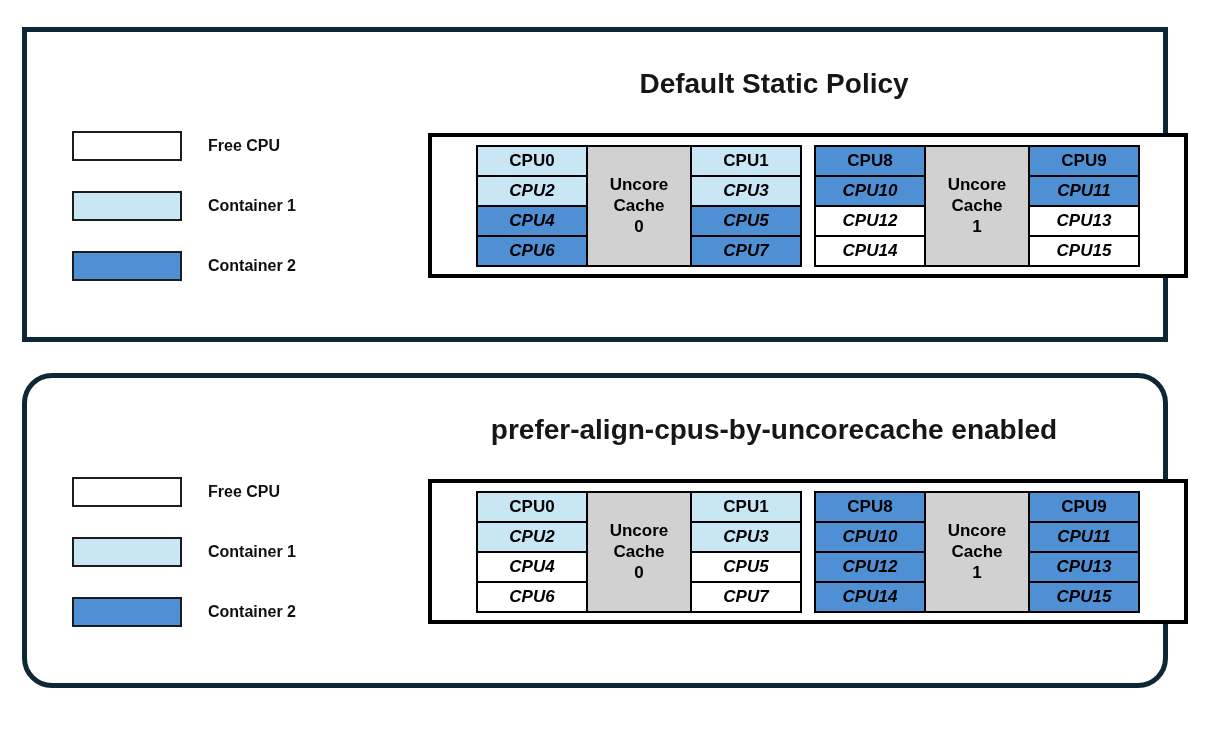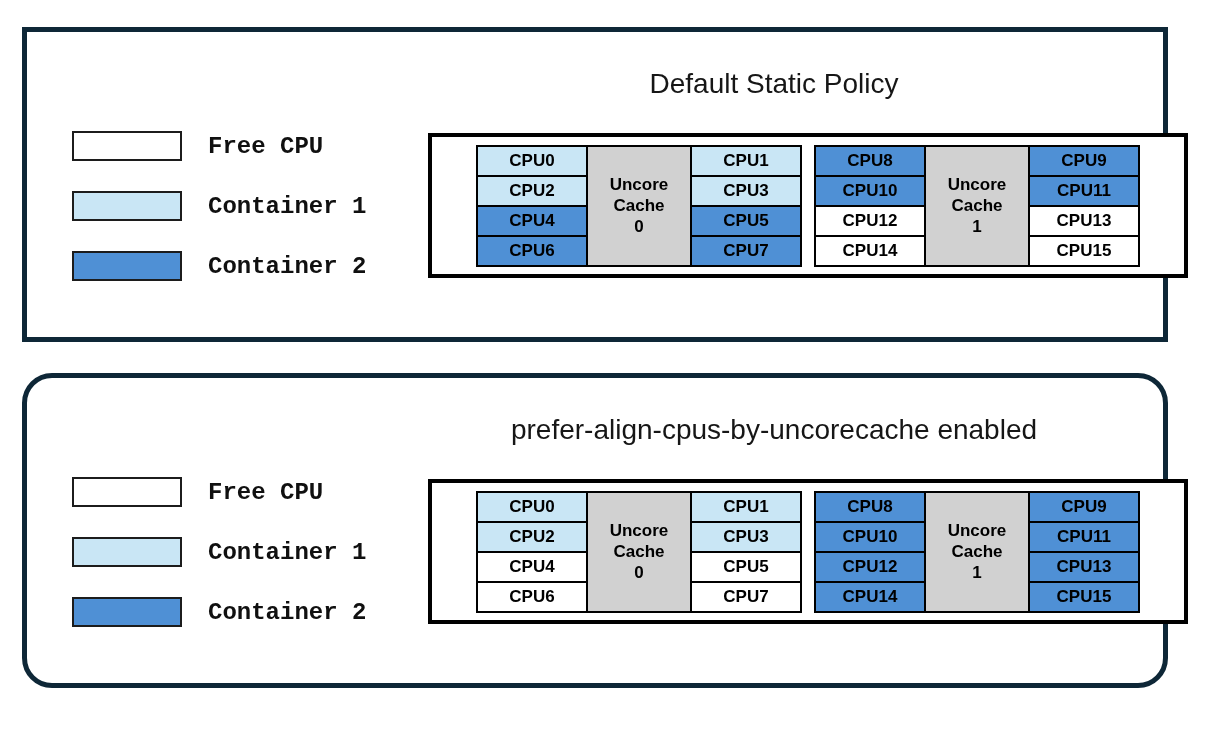--- a/index.html
+++ b/index.html
@@ -12,45 +12,45 @@
 
   .panel {
     position: absolute; left: 22px; width: 1146px; height: 315px;
     box-sizing: border-box; border: 5px solid #0e2737; background: #ffffff;
   }
   .panel-0 { top: 27px; }
   .panel-1 { top: 373px; border-radius: 30px; }
 
   .panel-title {
     position: absolute; left: 401px; top: 36px; width: 692px;
-    text-align: center; font-weight: normal; font-size: 28px; color: #161616;
+    text-align: center; font-weight: bold; font-size: 28px; color: #161616;
     white-space: nowrap;
   }
 
   .legend { position: absolute; left: 45px; top: 99px; }
   .legend-row { display: flex; align-items: center; height: 30px; margin-bottom: 30px; }
   .swatch {
     width: 110px; height: 30px; box-sizing: border-box;
     border: 2px solid #1c1c1c; margin-right: 26px; flex: 0 0 auto;
   }
-  .legend-label { font-weight: bold; font-size: 24px; color: #101010; white-space: nowrap; font-family: Liberation Mono, monospace; }
+  .legend-label { font-weight: bold; font-size: 16px; color: #101010; white-space: nowrap; }
 
   .diagram {
     position: absolute; left: 401px; top: 101px; width: 760px; height: 145px;
     box-sizing: border-box; border: 4px solid #000000; background: #ffffff;
     display: flex; align-items: center; justify-content: center; gap: 12px;
   }
   .group { display: flex; align-items: center; }
   .cpu-col { display: flex; flex-direction: column; width: 112px; position: relative; z-index: 2; }
   .cpu-cell {
     height: 32px; box-sizing: border-box; border: 2px solid #000000;
     display: flex; align-items: center; justify-content: center;
     font-weight: bold; font-size: 17px; color: #000000; background: #ffffff;
   }
-  .cpu-cell + .cpu-cell { margin-top: -2px; }
+  .cpu-cell + .cpu-cell { margin-top: -2px; font-style: italic; }
   .cache-box {
     width: 106px; height: 122px; box-sizing: border-box; border: 2px solid #000000;
     margin: 0 -2px; position: relative; z-index: 1;
     display: flex; flex-direction: column; align-items: center; justify-content: center;
     font-weight: bold; font-size: 17px; line-height: 1.25; color: #000000;
   }
 </style>
 </head>
 <body>
 

